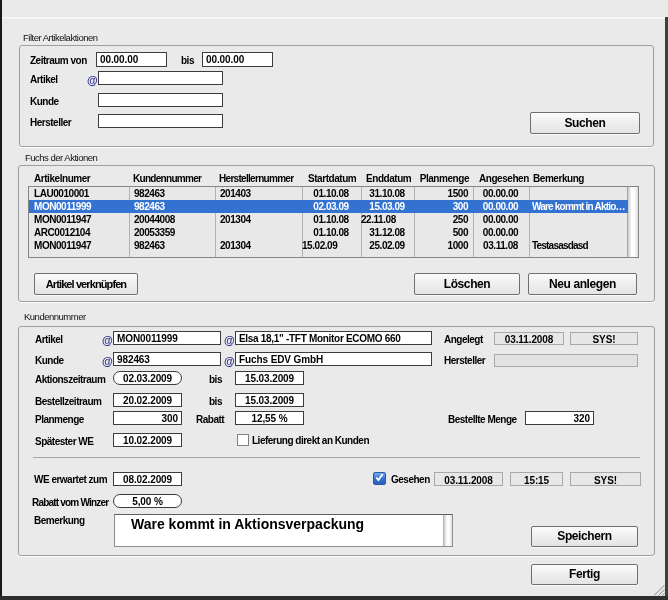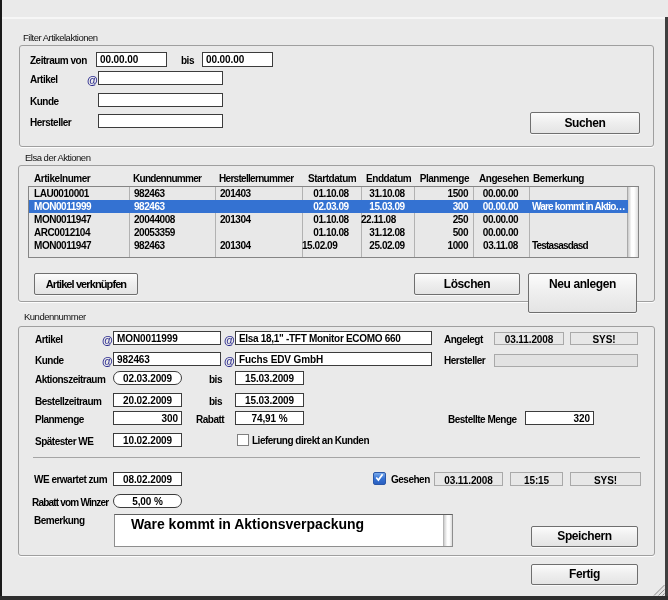--- a/index.html
+++ b/index.html
@@ -36,21 +36,21 @@
 <div class="inp" style="left:202px;top:52px;width:71px;height:15px;">00.00.00</div>
 <div class="lbl" style="left:30px;top:74px;">Artikel</div>
 <div class="at" style="left:87px;top:74px;">@</div>
 <div class="inp" style="left:98px;top:71px;width:125px;height:14px;"></div>
 <div class="lbl" style="left:30px;top:96px;">Kunde</div>
 <div class="inp" style="left:98px;top:93px;width:125px;height:14px;"></div>
 <div class="lbl" style="left:30px;top:117px;">Hersteller</div>
 <div class="inp" style="left:98px;top:114px;width:125px;height:14px;"></div>
 <div class="btn" style="left:530px;top:112px;width:110px;height:22px;line-height:20px;">Suchen</div>
 
-<div class="sec" style="left:25px;top:152px;">Elsa der Aktionen</div>
+<div class="sec" style="left:25px;top:152px;">Fuchs der Aktionen</div>
 <div class="grp" style="left:18px;top:165px;width:635px;height:135px;"></div>
 
 <div class="c" style="left:34px;top:173px;">Artikelnumer</div>
 <div class="c" style="left:133px;top:173px;letter-spacing:-0.7px;">Kundennummer</div>
 <div class="c" style="left:219px;top:173px;letter-spacing:-0.7px;">Herstellernummer</div>
 <div class="c" style="left:308px;top:173px;">Startdatum</div>
 <div class="c" style="left:366px;top:173px;">Enddatum</div>
 <div class="c" style="left:414px;top:173px;width:55px;text-align:right;">Planmenge</div>
 <div class="c" style="left:479px;top:173px;">Angesehen</div>
 <div class="c" style="left:533px;top:173px;">Bemerkung</div>
@@ -100,21 +100,21 @@
       <div class="c" style="left:220px;top:240px;width:80px;text-align:left">201304</div>
       <div class="c" style="left:302px;top:240px;width:34px;text-align:center">15.02.09</div>
       <div class="c" style="left:361px;top:240px;width:52px;text-align:center">25.02.09</div>
       <div class="c" style="left:414px;top:240px;width:54px;text-align:right">1000</div>
       <div class="c" style="left:473px;top:240px;width:55px;text-align:center">03.11.08</div>
       <div class="c" style="left:532px;top:240px;width:94px;letter-spacing:-0.8px;overflow:hidden">Testasasdasd</div>
     </div>
 
 <div class="btn" style="left:34px;top:273px;width:104px;height:22px;line-height:20px;font-size:11px;letter-spacing:-0.9px;">Artikel verknüpfen</div>
 <div class="btn" style="left:414px;top:273px;width:106px;height:22px;line-height:20px;">Löschen</div>
-<div class="btn" style="left:528px;top:273px;width:109px;height:40px;line-height:20px;">Neu anlegen</div>
+<div class="btn" style="left:528px;top:273px;width:109px;height:22px;line-height:20px;">Neu anlegen</div>
 
 <div class="sec" style="left:24px;top:311px;">Kundennummer</div>
 <div class="grp" style="left:18px;top:326px;width:635px;height:228px;"></div>
 
 <div class="lbl" style="left:35px;top:334px;">Artikel</div>
 <div class="at" style="left:102px;top:334px;">@</div>
 <div class="inp" style="left:113px;top:331px;width:108px;height:14px;">MON0011999</div>
 <div class="at" style="left:224px;top:334px;">@</div>
 <div class="inp" style="left:235px;top:331px;width:197px;height:14px;"><span style="letter-spacing:-0.3px;">Elsa 18,1" -TFT Monitor ECOMO 660</span></div>
 <div class="lbl" style="left:444px;top:334px;">Angelegt</div>
@@ -135,21 +135,21 @@
 <div class="inp" style="left:235px;top:371px;width:69px;height:14px;text-align:center;">15.03.2009</div>
 
 <div class="lbl" style="left:35px;top:396px;">Bestellzeitraum</div>
 <div class="inp" style="left:113px;top:393px;width:69px;height:14px;text-align:center;">20.02.2009</div>
 <div class="lbl" style="left:209px;top:396px;">bis</div>
 <div class="inp" style="left:235px;top:393px;width:69px;height:14px;text-align:center;">15.03.2009</div>
 
 <div class="lbl" style="left:35px;top:414px;">Planmenge</div>
 <div class="inp" style="left:113px;top:411px;width:69px;height:14px;text-align:right;">300</div>
 <div class="lbl" style="left:196px;top:414px;">Rabatt</div>
-<div class="inp" style="left:235px;top:411px;width:69px;height:14px;text-align:center;">74,91 %</div>
+<div class="inp" style="left:235px;top:411px;width:69px;height:14px;text-align:center;">12,55 %</div>
 <div class="lbl" style="left:432px;top:414px;padding-left:16px;">Bestellte Menge</div>
 <div class="inp" style="left:525px;top:411px;width:69px;height:14px;text-align:right;">320</div>
 
 <div class="lbl" style="left:35px;top:436px;">Spätester WE</div>
 <div class="inp" style="left:113px;top:433px;width:69px;height:14px;text-align:center;">10.02.2009</div>
 <div class="abs" style="left:237px;top:434px;width:10px;height:10px;background:#fff;border:1px solid #808080;"></div>
 <div class="lbl" style="left:252px;top:435px;">Lieferung direkt an Kunden</div>
 
 <div class="abs" style="left:33px;top:457px;width:607px;height:1px;background:#a5a5a5;"></div>
 

